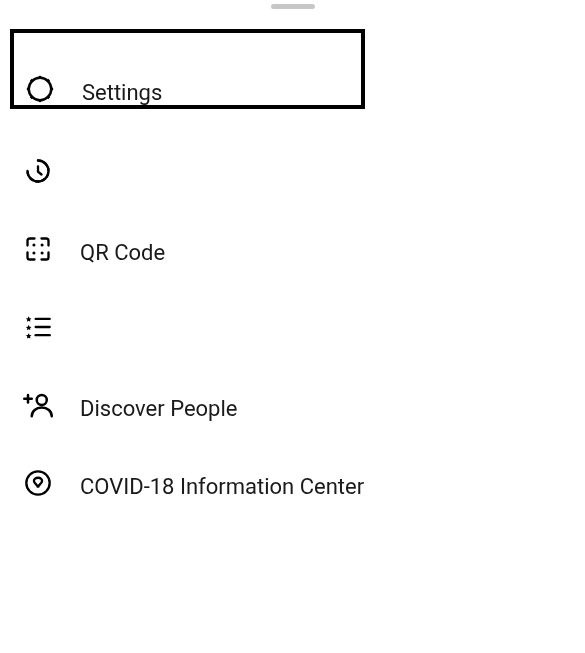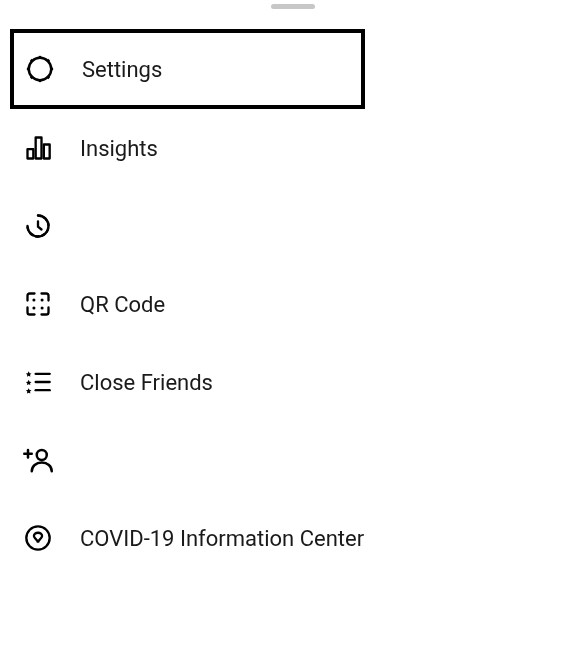--- a/index.html
+++ b/index.html
@@ -20,21 +20,21 @@
       background: #c7c7c7;
       border-radius: 3px;
       margin: 4px auto 18px auto;
     }
     .menu-list {
       display: flex;
       flex-direction: column;
     }
     .menu-item {
       display: flex;
-      align-items: center;
+      align-items: flex-end;
       height: 78px;
       padding-left: 22px;
       cursor: pointer;
       background: #fff;
     }
     .menu-item.highlighted {
       border: 4px solid #000;
       margin: 2px 0 0 10px;
       width: 355px;
       height: 80px;
@@ -78,30 +78,20 @@
           <line x1="4.6" y1="4.6" x2="6.3" y2="6.3"></line>
           <line x1="17.7" y1="17.7" x2="19.4" y2="19.4"></line>
           <line x1="4.6" y1="19.4" x2="6.3" y2="17.7"></line>
           <line x1="17.7" y1="6.3" x2="19.4" y2="4.6"></line>
         </g>
       </svg>
     </span>
     <span class="menu-label">Settings</span>
   </div>
 
-  <div class="menu-item">
-    <span class="icon-wrap">
-      <svg width="28" height="28" viewBox="0 0 24 24" fill="none" stroke="#000" stroke-width="2" stroke-linejoin="round">
-        <rect x="3" y="13" width="5" height="8"></rect>
-        <rect x="10" y="3" width="5" height="18"></rect>
-        <rect x="17" y="9" width="5" height="12"></rect>
-      </svg>
-    </span>
-    <span class="menu-label">Insights</span>
-  </div>
 
   <div class="menu-item">
     <span class="icon-wrap">
       <svg width="28" height="28" viewBox="0 0 24 24" fill="none" stroke="#000" stroke-width="2" stroke-linecap="round">
         <path d="M12 3 a9 9 0 1 1 -9 9" stroke-dasharray="2.5 3"></path>
         <path d="M3 12 a9 9 0 0 0 9 9 a9 9 0 0 0 9 -9 a9 9 0 0 0 -9 -9"></path>
         <polyline points="12 8 12 12.5 15 15"></polyline>
       </svg>
     </span>
   </div>
@@ -127,37 +117,37 @@
     <span class="icon-wrap">
       <svg width="28" height="28" viewBox="0 0 24 24" fill="none" stroke="#000" stroke-width="2" stroke-linecap="round">
         <polygon points="5 2.6 6 4.6 8 4.9 6.5 6.3 6.8 8.3 5 7.4 3.2 8.3 3.5 6.3 2 4.9 4 4.6" fill="#000" stroke="none" transform="scale(0.8) translate(0 1)"></polygon>
         <line x1="10" y1="5" x2="22" y2="5"></line>
         <polygon points="5 2.6 6 4.6 8 4.9 6.5 6.3 6.8 8.3 5 7.4 3.2 8.3 3.5 6.3 2 4.9 4 4.6" fill="#000" stroke="none" transform="scale(0.8) translate(0 10)"></polygon>
         <line x1="10" y1="12" x2="22" y2="12"></line>
         <polygon points="5 2.6 6 4.6 8 4.9 6.5 6.3 6.8 8.3 5 7.4 3.2 8.3 3.5 6.3 2 4.9 4 4.6" fill="#000" stroke="none" transform="scale(0.8) translate(0 19)"></polygon>
         <line x1="10" y1="19" x2="22" y2="19"></line>
       </svg>
     </span>
-    <span class="menu-label">Close Friends</span>
   </div>
 
   <div class="menu-item">
     <span class="icon-wrap">
       <svg width="30" height="30" viewBox="0 0 24 24" fill="none" stroke="#000" stroke-width="2" stroke-linecap="round">
         <circle cx="15" cy="8" r="4"></circle>
         <path d="M7 21c0-4 3.5-7 8-7s8 3 8 7"></path>
         <line x1="4" y1="4" x2="4" y2="10"></line>
         <line x1="1" y1="7" x2="7" y2="7"></line>
       </svg>
     </span>
+    <span class="menu-label">Discover People</span>
   </div>
 
   <div class="menu-item">
     <span class="icon-wrap">
       <svg width="28" height="28" viewBox="0 0 24 24" fill="none" stroke="#000" stroke-width="2">
         <circle cx="12" cy="12" r="10"></circle>
         <path d="M12 7.5 C10 7.5 8.5 8.8 8.5 10.3 C8.5 12.5 12 13.5 12 16 C12 13.5 15.5 12.5 15.5 10.3 C15.5 8.8 14 7.5 12 7.5 Z" fill="none"></path>
       </svg>
     </span>
-    <span class="menu-label">COVID-19 Information Center</span>
+    <span class="menu-label">COVID-18 Information Center</span>
   </div>
 
 </div>
 
 </body></html>

